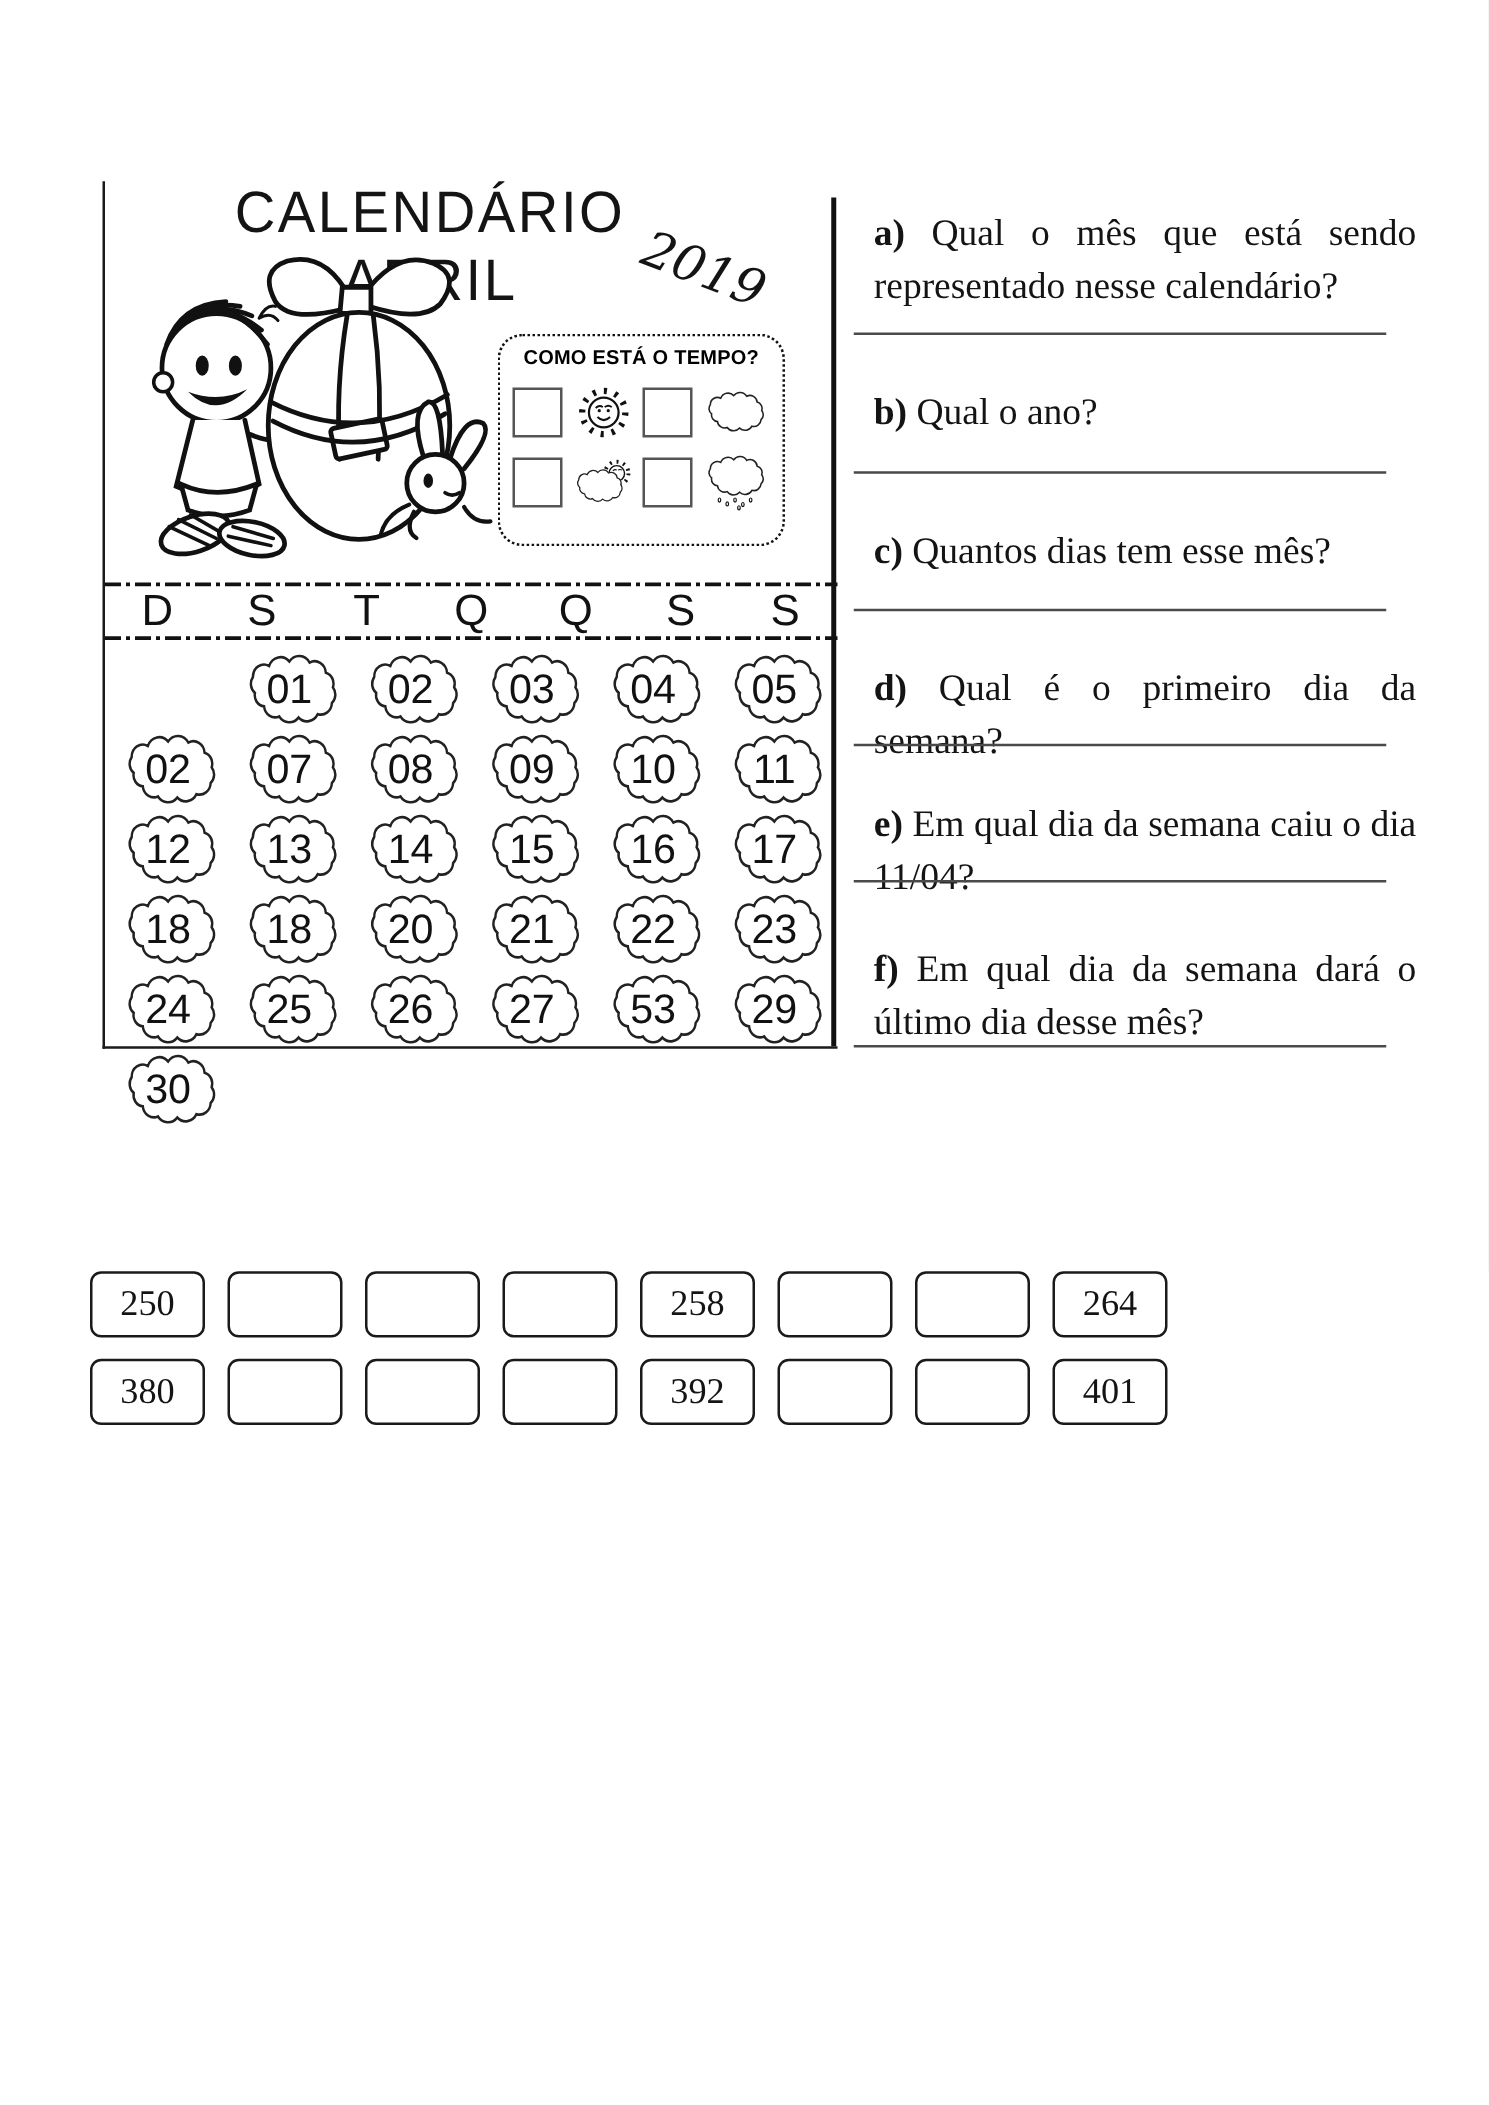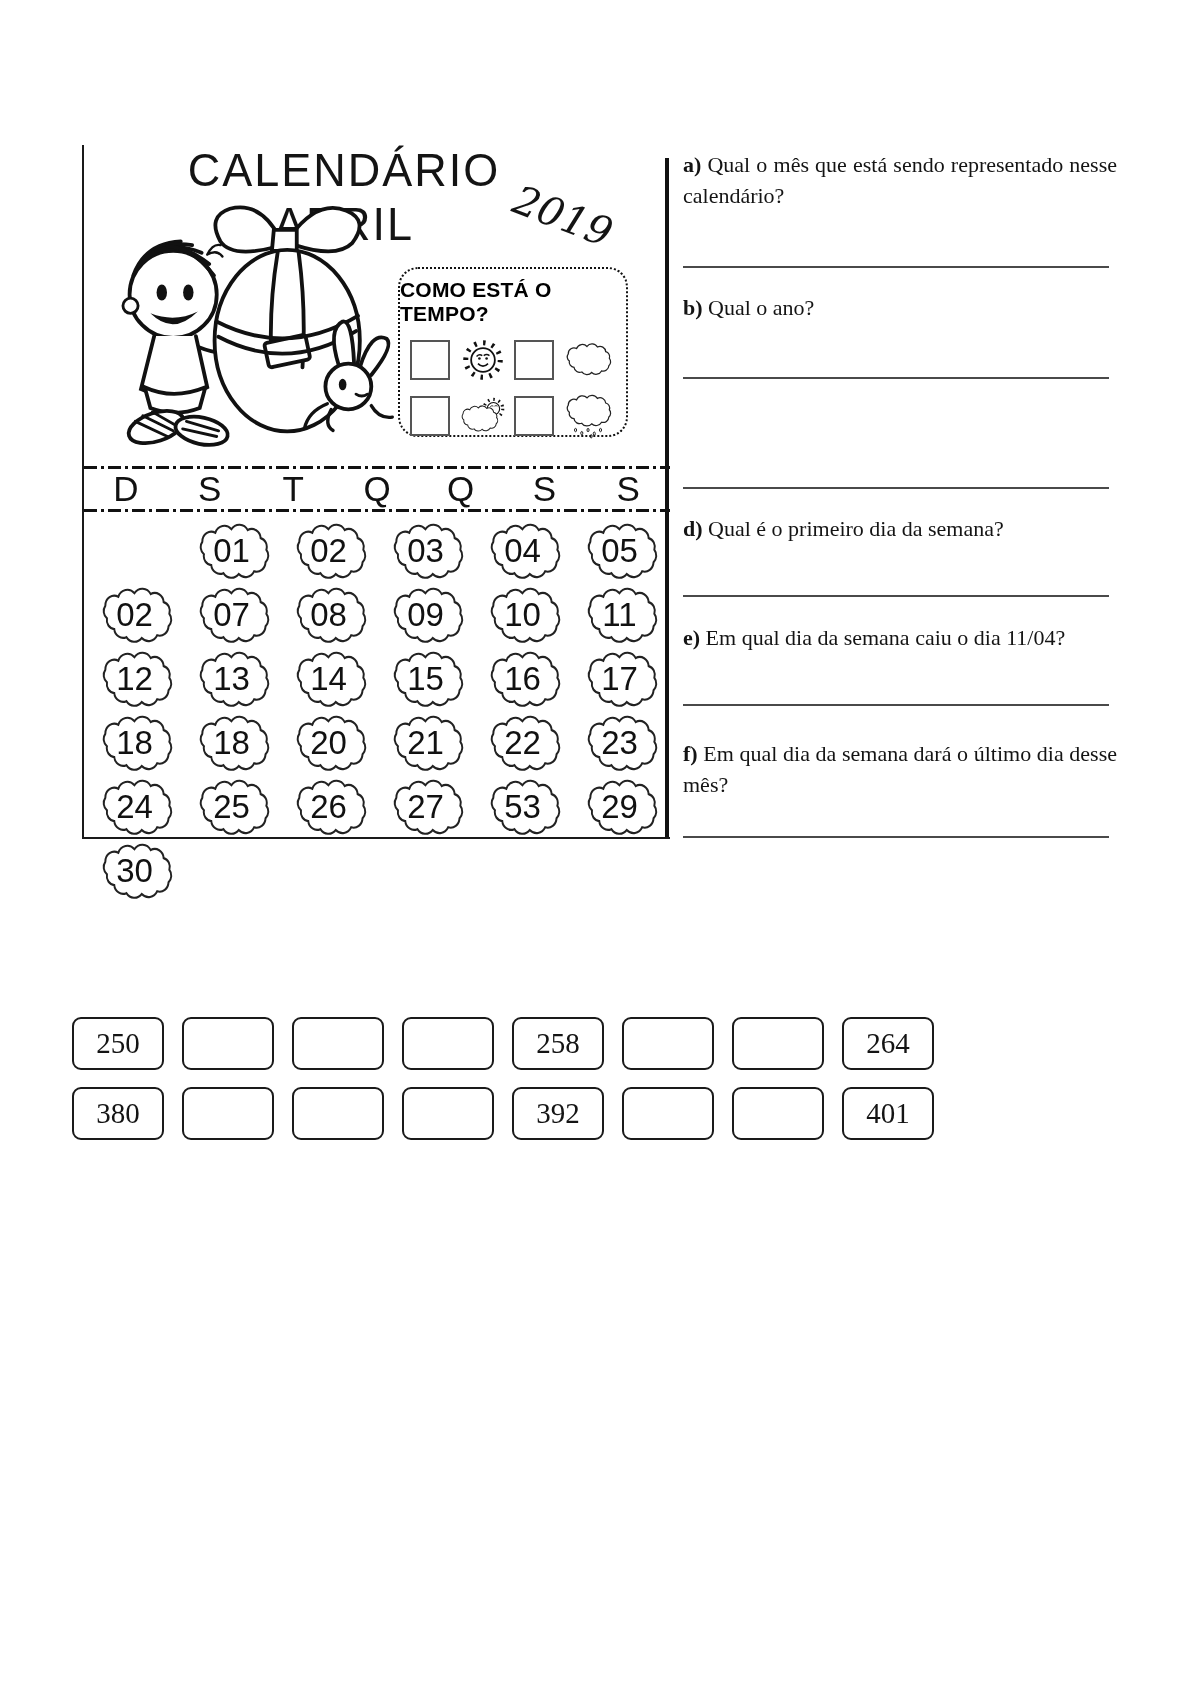--- a/index.html
+++ b/index.html
@@ -13,21 +13,21 @@
 
   .cal-title{position:absolute;left:60px;top:0px;width:400px;margin:0;text-align:center;
              font-size:45px;font-weight:400;letter-spacing:2px;color:#141414;
              font-family:"Liberation Sans",sans-serif;transform:scaleY(1.04);}
   .cal-year{position:absolute;left:428px;top:48px;font-family:"DejaVu Serif",serif;
             font-style:italic;font-size:40px;transform:rotate(21deg);color:#141414;}
 
   
   .weather-box{position:absolute;left:314px;top:122px;width:226px;height:166px;
                border:2.5px dotted #111;border-radius:20px;background:#fff;}
-  .weather-title{margin:9px 0 4px 0;text-align:left;font-weight:bold;font-size:21px;
+  .weather-title{margin:9px 0 4px 0;text-align:center;font-weight:bold;font-size:16px;
                  letter-spacing:0.2px;color:#000;}
   .weather-grid{display:grid;grid-template-columns:1fr 1fr;grid-template-rows:1fr 1fr;
                 padding:2px 8px 8px 10px;height:112px;}
   .weather-cell{display:flex;align-items:center;gap:7px;}
   .wcheck{width:36px;height:36px;border:2.5px solid #555;background:#fff;flex:0 0 auto;}
   .wicon{width:52px;height:46px;flex:0 0 auto;}
 
   
   .dashdot{position:absolute;left:0;width:586px;height:3px;
            background:repeating-linear-gradient(90deg,#111 0 13px,transparent 13px 17px,#111 17px 20px,transparent 20px 24px);}
@@ -45,22 +45,22 @@
              row-gap:2px;justify-items:center;align-items:center;}
   .day-cloud{position:relative;width:81px;height:61px;}
   .day-cloud:first-child{grid-column:2;}
   .day-cloud svg{position:absolute;inset:0;width:100%;height:100%;}
   .day-num{position:absolute;inset:0;display:flex;align-items:center;justify-content:center;
            font-size:33px;color:#111;padding-bottom:3px;}
 
   .illu{position:absolute;}
   .illu.boy{left:2px;top:80px;width:180px;height:225px;}
   .illu.egg{left:100px;top:48px;width:215px;height:258px;}
-  .question{position:absolute;left:683px;width:434px;margin:0;
-            font-family:"Liberation Serif",serif;font-size:22px;line-height:1.4;
+  .question{position:absolute;left:683px;width:434px;margin:16px;
+            font-family:"Liberation Serif",serif;font-size:30px;line-height:1.4;
             text-align:justify;color:#141414;}
   .question b{font-weight:bold;}
   .answer-line{position:absolute;left:683px;width:426px;border-top:2.5px solid #4a4a4a;}
 
   
   .seq-row{position:absolute;left:72px;display:flex;gap:18px;}
   .seq-box{width:88px;height:49px;border:2.5px solid #1a1a1a;border-radius:9px;background:#fff;
            display:flex;align-items:center;justify-content:center;
            font-family:"Liberation Serif",serif;font-size:29px;color:#141414;}
 
@@ -380,20 +380,21 @@
   </div>
 
   <div class="divider"></div>
 
   <p class="question" style="top:150px"><b>a)</b> <span>Qual o mês que está sendo representado nesse calendário?</span></p>
   <div class="answer-line" style="top:266px"></div>
 
   <p class="question" style="top:293px"><b>b)</b> <span>Qual o ano?</span></p>
   <div class="answer-line" style="top:377px"></div>
 
+  <p class="question" style="top:404px"><b>c)</b> <span>Quantos dias tem esse mês?</span></p>
   <div class="answer-line" style="top:487px"></div>
 
   <p class="question" style="top:514px"><b>d)</b> <span>Qual é o primeiro dia da semana?</span></p>
   <div class="answer-line" style="top:595px"></div>
 
   <p class="question" style="top:623px"><b>e)</b> <span>Em qual dia da semana caiu o dia 11/04?</span></p>
   <div class="answer-line" style="top:704px"></div>
 
   <p class="question" style="top:739px"><b>f)</b> <span>Em qual dia da semana dará o último dia desse mês?</span></p>
   <div class="answer-line" style="top:836px"></div>

